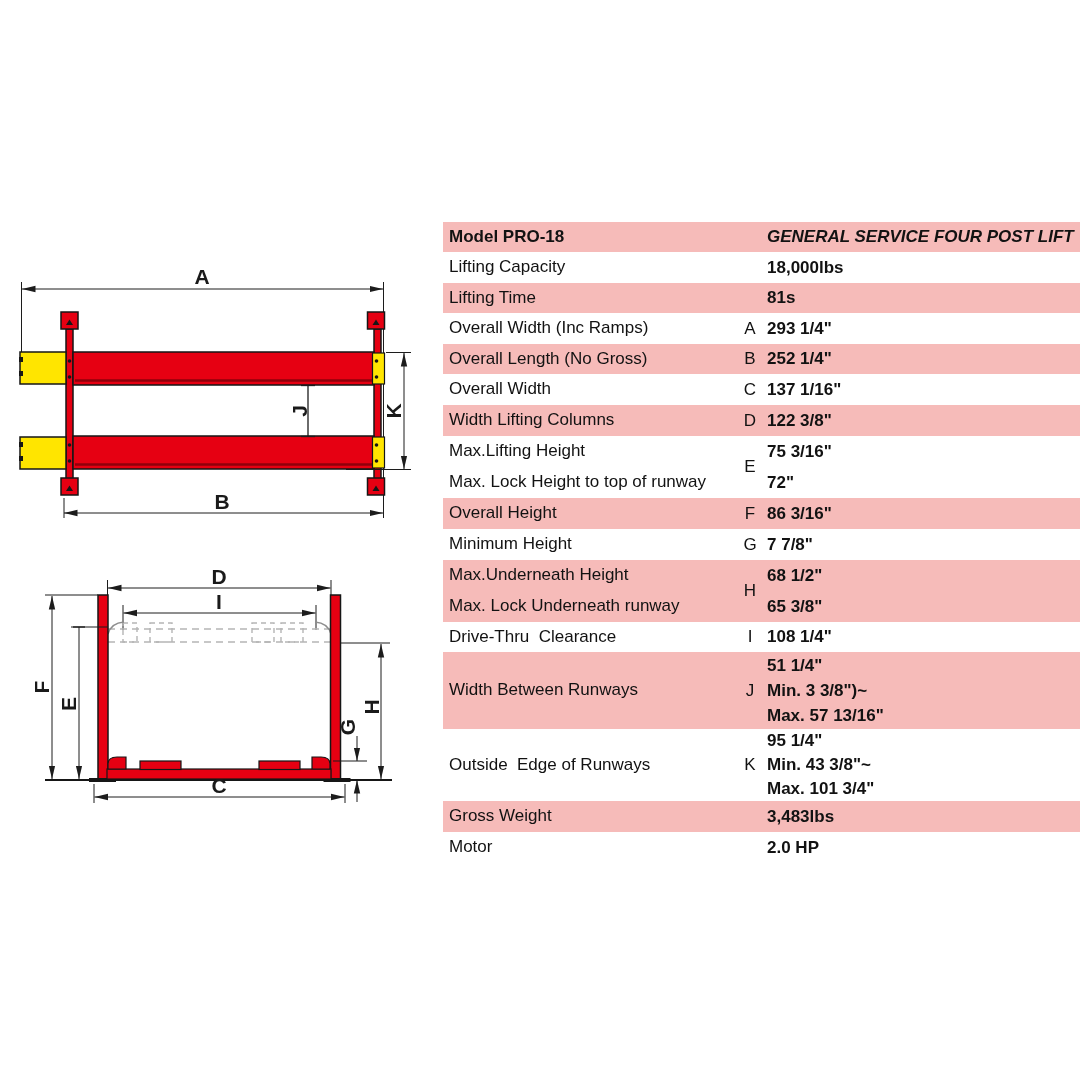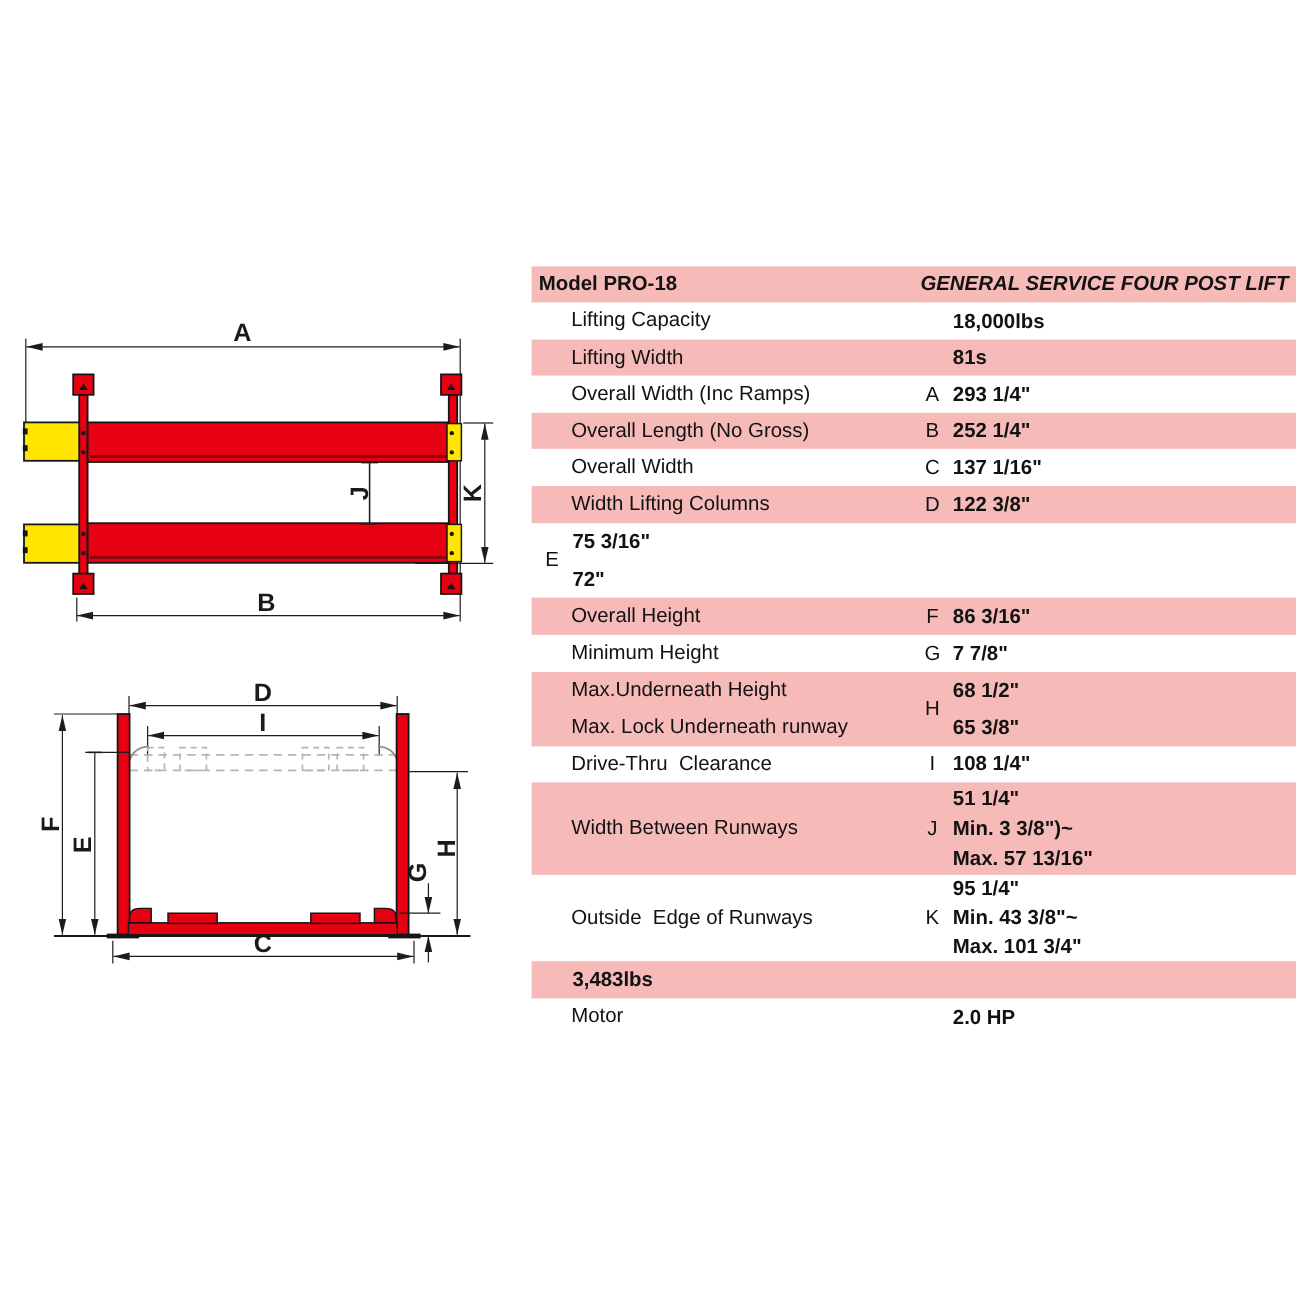--- a/index.html
+++ b/index.html
@@ -7,21 +7,21 @@
   .canvas{position:relative;width:1080px;height:1080px;background:#fff;overflow:hidden;}
 
   
   .spec-table{position:absolute;left:443px;top:222px;width:637px;color:#121212;font-size:17px;}
   .thead{height:30px;background:#f6bbb9;display:flex;align-items:center;font-weight:bold;}
   .h-model{width:324px;padding-left:6px;box-sizing:border-box;white-space:pre;}
   .h-title{flex:1;white-space:pre;font-style:italic;}
   .row{display:flex;align-items:center;}
   .row.shade{background:#f6bbb9;}
   .h30{height:30px}.h31{height:31px}.h62{height:62px}.h77{height:77px}.h72{height:72px}
-  .c-label{width:290px;padding-left:6px;box-sizing:border-box;white-space:pre;line-height:1.1;margin-left:27px;}
+  .c-label{width:290px;padding-left:6px;box-sizing:border-box;white-space:pre;line-height:1.1;}
   .c-letter{width:34px;text-align:center;}
   .c-value{flex:1;white-space:pre;line-height:1.15;font-weight:bold;}
   .stack{display:flex;flex-direction:column;justify-content:center;align-self:stretch;padding-top:0;}
   .stack .line{height:31px;display:flex;align-items:center;}
   .stack3 .line{height:25px;}
   .stack3k .line{height:24px;}
 
   
   .svg-abs{position:absolute;}
   svg text{font-family:"Liberation Sans",sans-serif;font-size:21px;font-weight:600;fill:#1a1a1a;}
@@ -172,21 +172,21 @@
       <div class="h-title">GENERAL SERVICE FOUR POST LIFT</div>
     </div>
 
     <div class="row h31">
       <div class="c-label">Lifting Capacity</div>
       <div class="c-letter"></div>
       <div class="c-value">18,000lbs</div>
     </div>
 
     <div class="row h30 shade">
-      <div class="c-label">Lifting Width</div>
+      <div class="c-label">Lifting Time</div>
       <div class="c-letter"></div>
       <div class="c-value">81s</div>
     </div>
 
     <div class="row h31">
       <div class="c-label">Overall Width (Inc Ramps)</div>
       <div class="c-letter">A</div>
       <div class="c-value">293 1/4"</div>
     </div>
 
@@ -202,20 +202,24 @@
       <div class="c-value">137 1/16"</div>
     </div>
 
     <div class="row h31 shade">
       <div class="c-label">Width Lifting Columns</div>
       <div class="c-letter">D</div>
       <div class="c-value">122 3/8"</div>
     </div>
 
     <div class="row h62">
+      <div class="c-label stack">
+        <div class="line">Max.Lifting Height</div>
+        <div class="line">Max. Lock Height to top of runway</div>
+      </div>
       <div class="c-letter">E</div>
       <div class="c-value stack">
         <div class="line">75 3/16"</div>
         <div class="line">72"</div>
       </div>
     </div>
 
     <div class="row h31 shade">
       <div class="c-label">Overall Height</div>
       <div class="c-letter">F</div>
@@ -260,20 +264,21 @@
       <div class="c-label">Outside  Edge of Runways</div>
       <div class="c-letter">K</div>
       <div class="c-value stack stack3k">
         <div class="line">95 1/4"</div>
         <div class="line">Min. 43 3/8"~</div>
         <div class="line">Max. 101 3/4"</div>
       </div>
     </div>
 
     <div class="row h31 shade">
+      <div class="c-label">Gross Weight</div>
       <div class="c-letter"></div>
       <div class="c-value">3,483lbs</div>
     </div>
 
     <div class="row h31">
       <div class="c-label">Motor</div>
       <div class="c-letter"></div>
       <div class="c-value">2.0 HP</div>
     </div>
 

